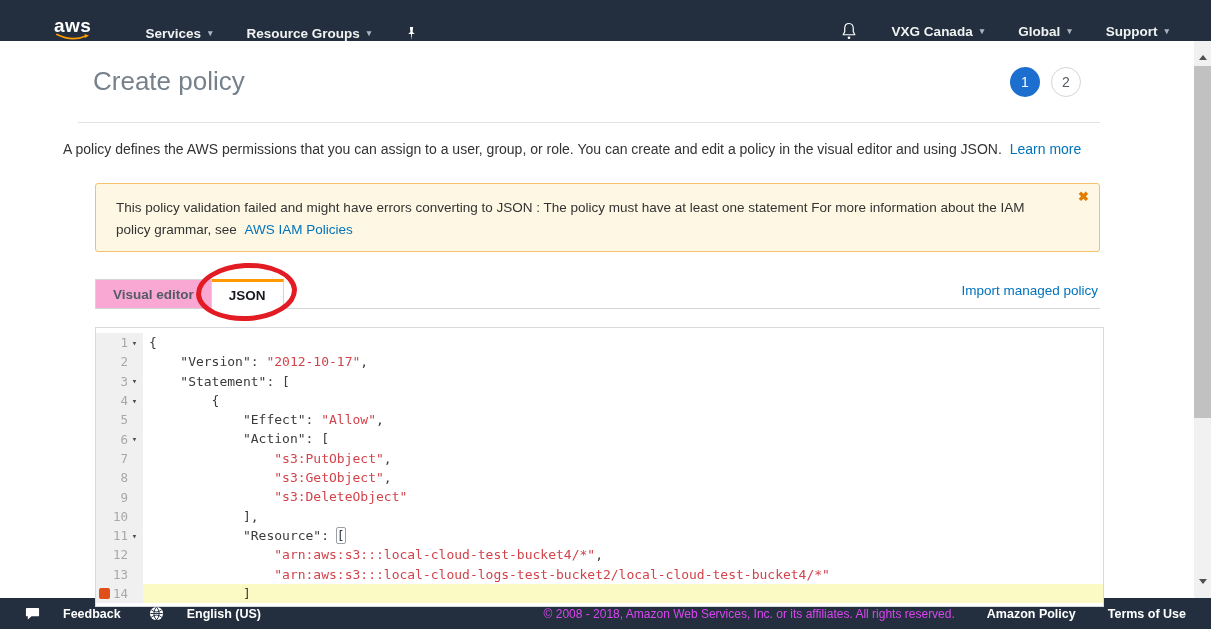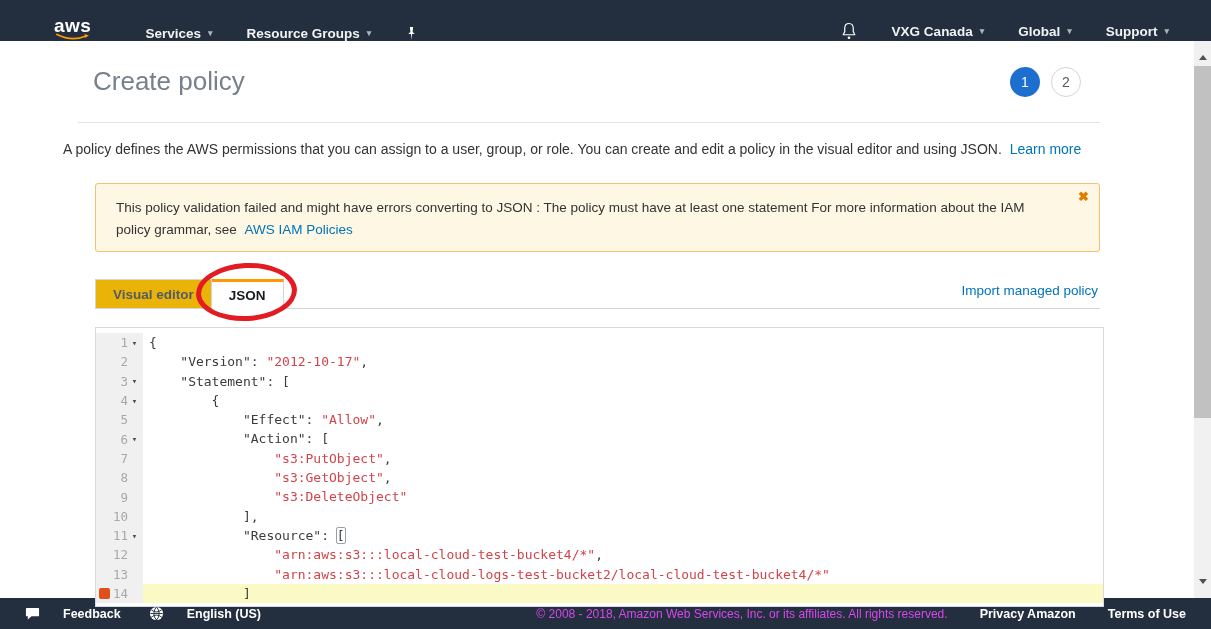--- a/index.html
+++ b/index.html
@@ -54,21 +54,21 @@
   }
 
   .tabs-row {
     position:absolute; left:95px; top:238px; width:1005px; height:30px;
     border-bottom:1px solid #d5d5d5; display:flex; align-items:stretch;
   }
   .tab {
     font-size:13.5px; font-weight:700; padding:0 17px; display:flex;
     align-items:center; cursor:pointer; user-select:none;
   }
-  .tab-visual { background:#eab308; border:1px solid #d5d5d5; border-bottom:none; color:#545b64; }
+  .tab-visual { background:#f9a8d4; border:1px solid #d5d5d5; border-bottom:none; color:#545b64; }
   .tab-json {
     background:#fff; border:1px solid #d5d5d5; border-left:none;
     border-top:3px solid #ff9900; border-bottom:1px solid #fff;
     margin-bottom:-1px; color:#16191f;
   }
   .import-link { position:absolute; right:2px; top:4px; font-size:13.5px;text-align:center; }
 
   .annotation-ellipse {
     position:absolute; left:196px; top:222px; width:101px; height:58px;
     border:5px solid #e31b23; border-radius:50%; transform:rotate(-3deg);
@@ -317,16 +317,16 @@
     <div class="footer-item">
       <svg width="15" height="15" viewBox="0 0 16 16">
         <circle cx="8" cy="8" r="7" fill="#ffffff"></circle>
         <path d="M8 1 a10 10 0 0 1 0 14 M8 1 a10 10 0 0 0 0 14 M1.4 8 h13.2 M2.5 4.2 a9 9 0 0 0 11 0 M2.5 11.8 a9 9 0 0 1 11 0" stroke="#232f3e" stroke-width="1" fill="none"></path>
       </svg>
       <span>English (US)</span>
     </div>
   </div>
   <div class="footer-right">
     <span class="copyright">© 2008 - 2018, Amazon Web Services, Inc. or its affiliates. All rights reserved.</span>
-    <a class="footer-link">Privacy Amazon</a>
+    <a class="footer-link">Amazon Policy</a>
     <a class="footer-link">Terms of Use</a>
   </div>
 </div>
 
 </body></html>

